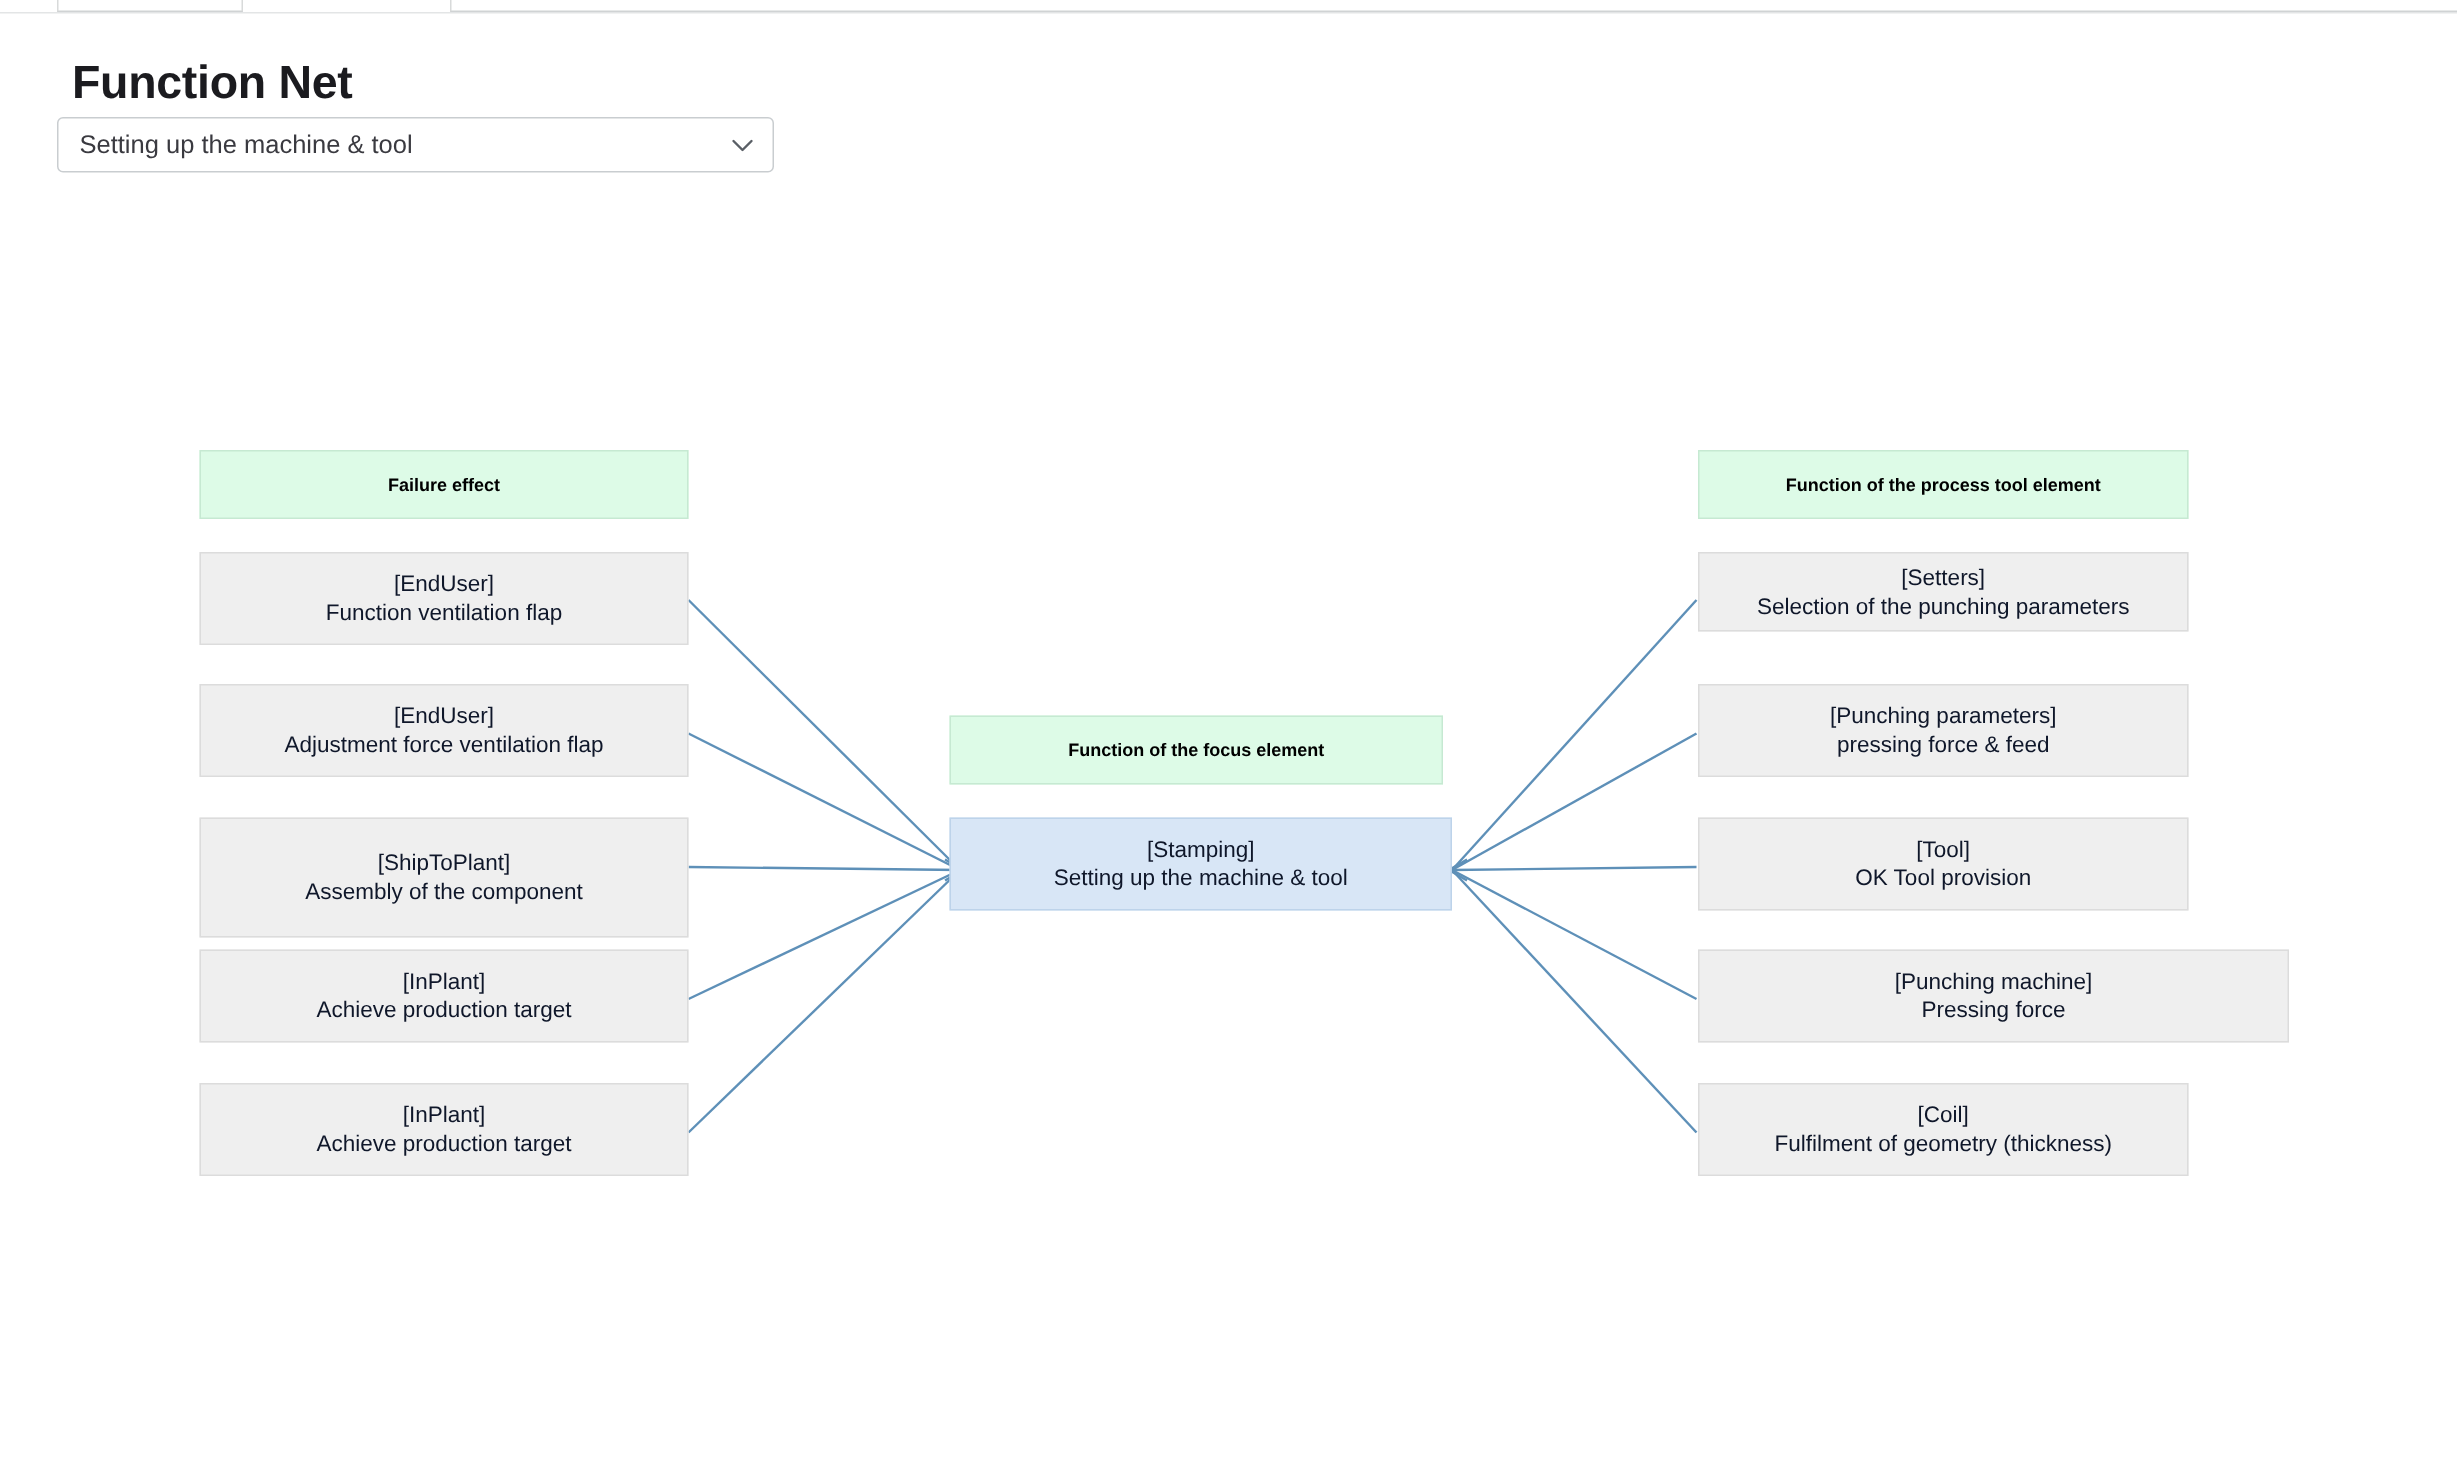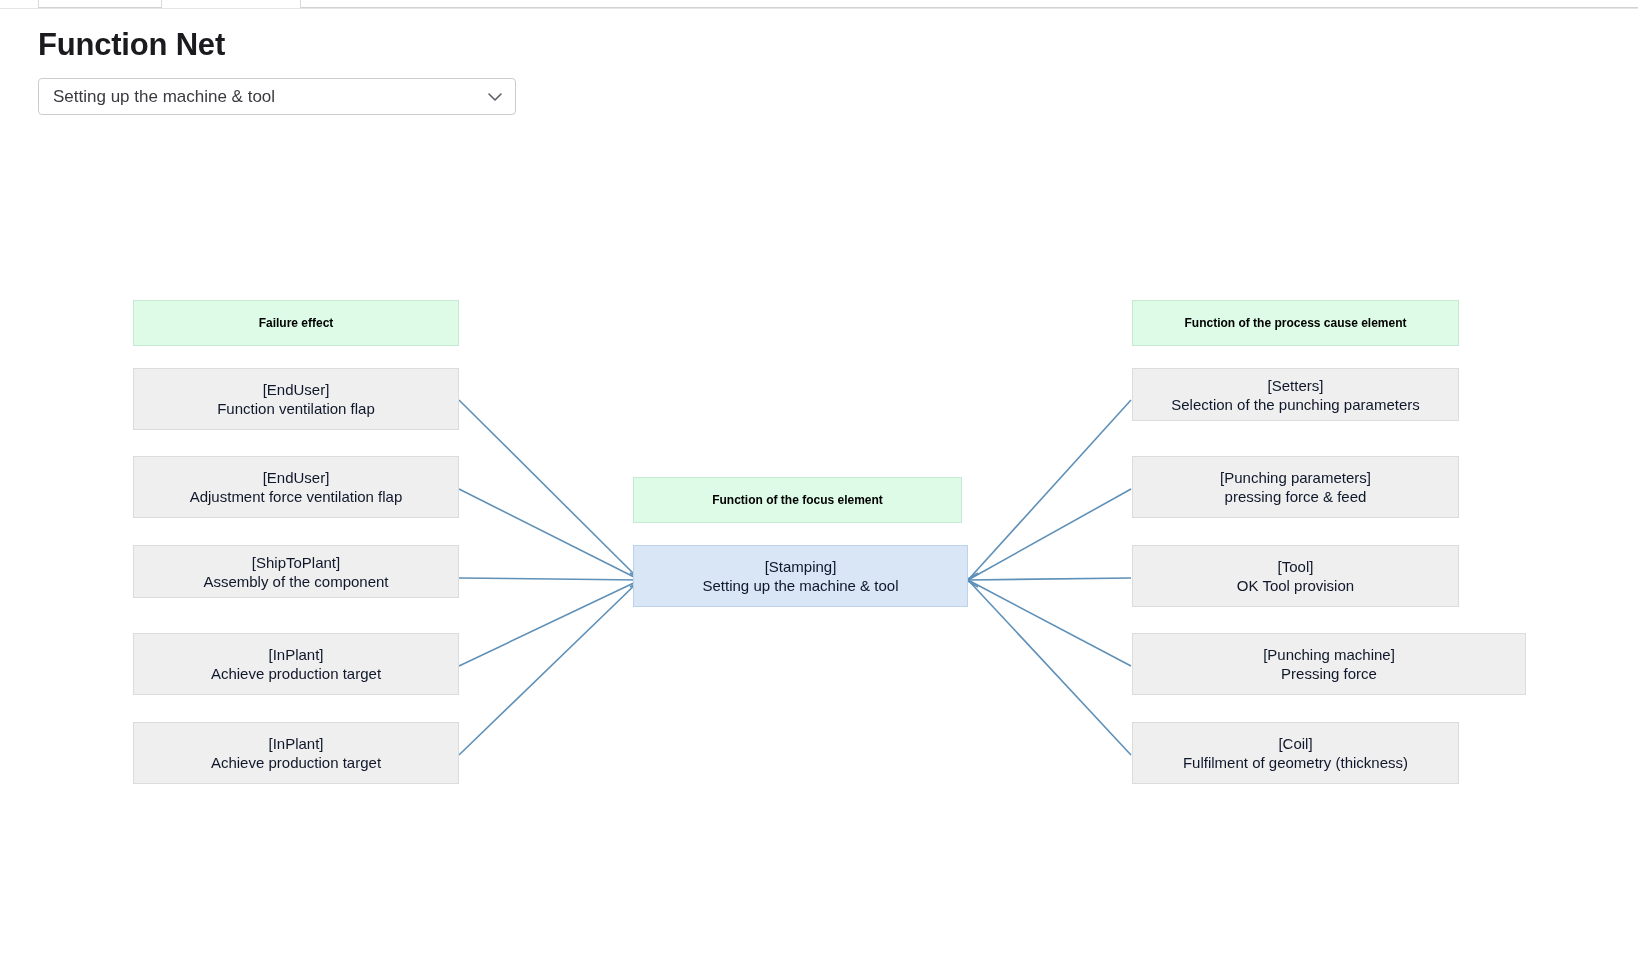--- a/index.html
+++ b/index.html
@@ -48,21 +48,21 @@
 
   
   .page-title {
     position: absolute;
     top: 27px;
     left: 38px;
     font-size: 31px;
     font-weight: 600;
     letter-spacing: -0.2px;
     color: #1b1b1f;
-    margin: 0;
+    margin: 10px;
     white-space: nowrap;
   }
 
   .select-wrap {
     position: absolute;
     top: 78px;
     left: 38px;
     width: 478px;
     height: 37px;
     background: #ffffff;
@@ -191,21 +191,21 @@
       </span>
     </div>
 
     <div class="node item-node" style="left:133px; top:456px; width:326px; height:62px;">
       <span>
         <span class="line1">[EndUser]</span>
         <span class="line2">Adjustment force ventilation flap</span>
       </span>
     </div>
 
-    <div class="node item-node" style="left:133px; top:545px; width:326px; height:53px;">
+    <div class="node item-node" style="left:133px; top:545px; width:326px; height:80px;">
       <span>
         <span class="line1">[ShipToPlant]</span>
         <span class="line2">Assembly of the component</span>
       </span>
     </div>
 
     <div class="node item-node" style="left:133px; top:633px; width:326px; height:62px;">
       <span>
         <span class="line1">[InPlant]</span>
         <span class="line2">Achieve production target</span>
@@ -221,21 +221,21 @@
 
     <div class="node header-node" style="left:633px; top:477px; width:329px; height:46px;">Function of the focus element</div>
 
     <div class="node focus-node" style="left:633px; top:545px; width:335px; height:62px;">
       <span>
         <span class="line1">[Stamping]</span>
         <span class="line2">Setting up the machine &amp; tool</span>
       </span>
     </div>
 
-    <div class="node header-node" style="left:1132px; top:300px; width:327px; height:46px;">Function of the process cause element</div>
+    <div class="node header-node" style="left:1132px; top:300px; width:327px; height:46px;">Function of the process tool element</div>
 
     <div class="node item-node" style="left:1132px; top:368px; width:327px; height:53px;">
       <span>
         <span class="line1">[Setters]</span>
         <span class="line2">Selection of the punching parameters</span>
       </span>
     </div>
 
     <div class="node item-node" style="left:1132px; top:456px; width:327px; height:62px;">
       <span>

